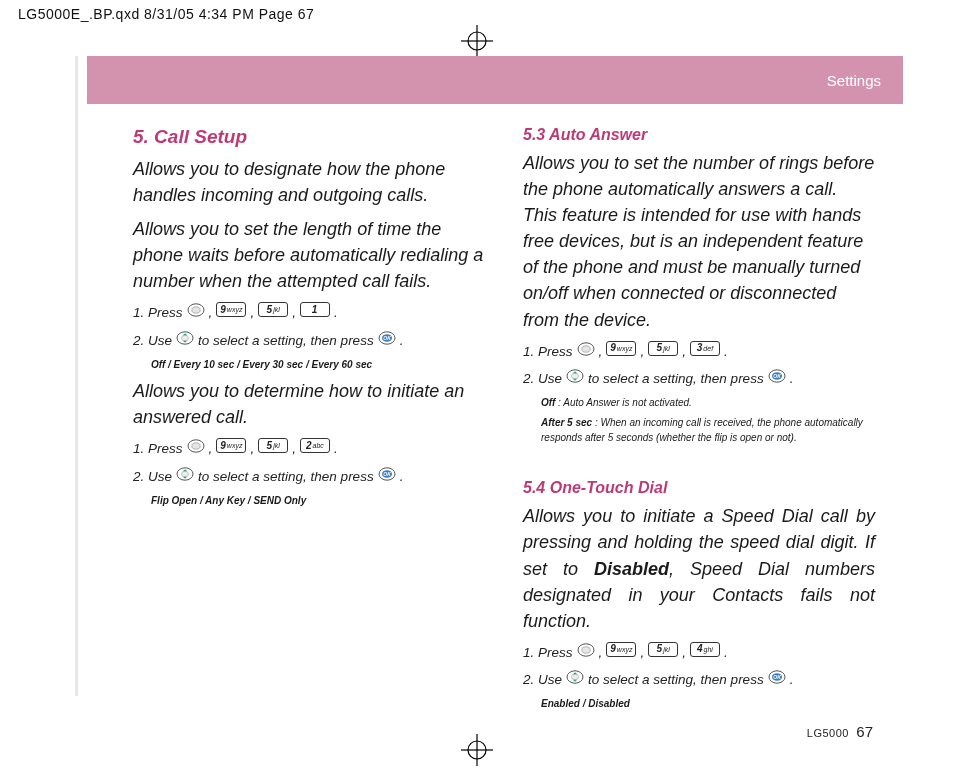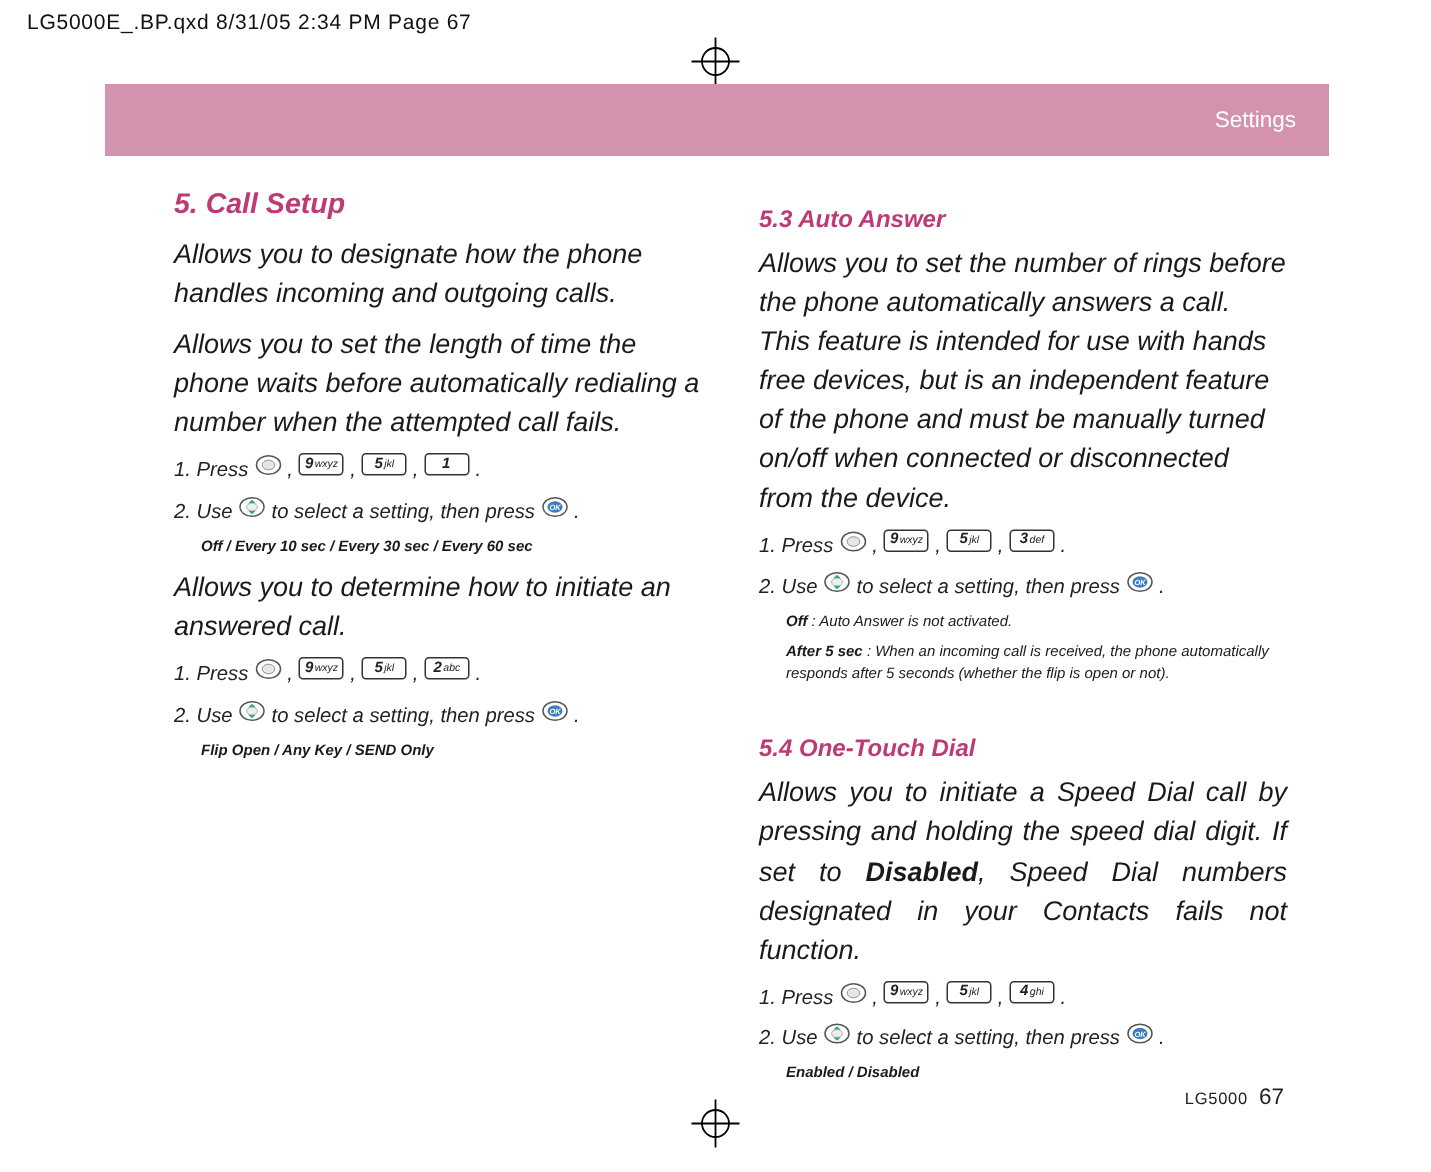--- a/index.html
+++ b/index.html
@@ -27,21 +27,21 @@
   }
   .regmark-bottom {
     position: absolute;
     bottom: 10px;
     left: 50%;
     transform: translateX(-50%);
   }
   .page {
     position: absolute;
     top: 56px;
-    left: 70px;
+    left: 87px;
     width: 816px;
     height: 692px;
     background: #fff;
   }
   .banner {
     height: 48px;
     background: #d393af;
     position: relative;
   }
   .banner-label {
@@ -156,21 +156,21 @@
       <ellipse cx="9" cy="7" rx="3.6" ry="2.6" fill="#eee" stroke="#999" stroke-width="0.5"></ellipse>
     </g>
     <g id="ok-icon">
       <ellipse cx="9" cy="7" rx="8" ry="6.2" fill="#fff" stroke="#555" stroke-width="1"></ellipse>
       <ellipse cx="9" cy="7" rx="5" ry="3.8" fill="#3a7fbf"></ellipse>
       <text x="9" y="9" font-size="5" fill="#fff" text-anchor="middle" font-family="Arial" font-weight="bold">OK</text>
     </g>
   </defs>
 </svg>
 
-<div class="print-header">LG5000E_.BP.qxd  8/31/05  2:34 PM  Page 67</div>
+<div class="print-header">LG5000E_.BP.qxd  8/31/05  4:34 PM  Page 67</div>
 
 <span class="regmark-top">
   <svg width="34" height="34">
       <use href="#reg-mark" transform="translate(17,17)"></use>
     </svg>
 </span>
 
 <div class="side-rule"></div>
 
 <div class="page">
@@ -251,21 +251,21 @@
         <span> to select a setting, then press</span>
         <span class="ok-oval"><svg width="18" height="14">
               <use href="#ok-icon"></use>
             </svg></span>
         <span>.</span>
       </div>
       <p class="indent bold">Flip Open / Any Key / SEND Only</p>
     </div>
 
     <div class="col">
-      <h2 class="sub" style="margin-top:12px">5.3 Auto Answer</h2>
+      <h2 class="sub" style="margin-top:0">5.3 Auto Answer</h2>
       <p>Allows you to set the number of rings before the phone automatically answers a call. This feature is intended for use with hands free devices, but is an independent feature of the phone and must be manually turned on/off when connected or disconnected from the device.</p>
       <div class="step">
         <span>1. Press</span>
         <span class="nav-oval"><svg width="18" height="14">
               <use href="#nav-icon"></use>
             </svg></span>
         <span>,</span>
         <span class="key">
             <span class="num">9</span>
             <span class="lbl">wxyz</span>

